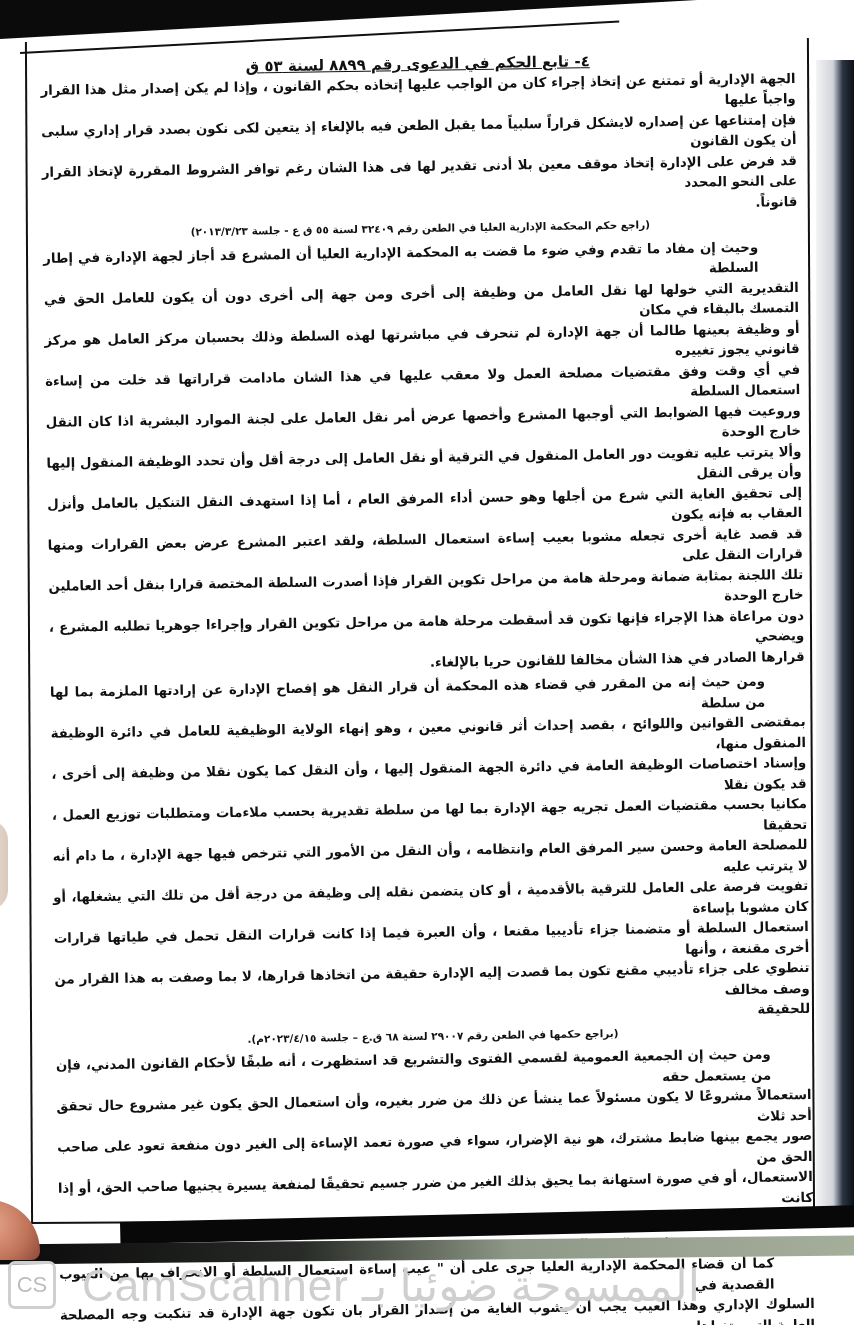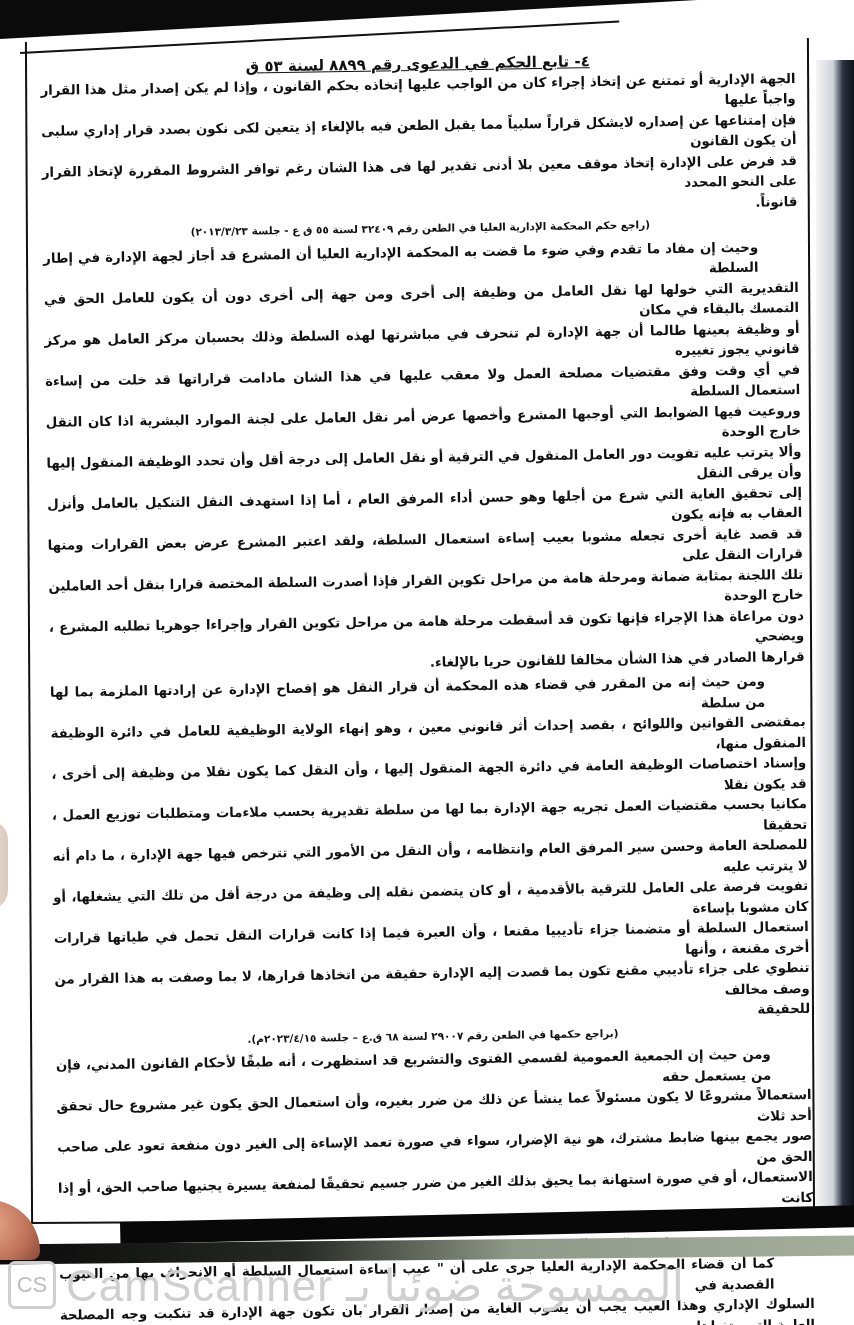--- a/index.html
+++ b/index.html
@@ -53,21 +53,21 @@
   .content p { margin: 0; }
   .header-line {
     text-align: center; text-decoration: underline; font-size: 15px; margin: 2px 0 2px;
   }
   .citation {
     font-size: 10.5px; font-weight: bold; text-align: center; margin: 6px 0 2px;
   }
   .indent { padding-right: 40px; }
   .watermark {
     position: absolute; left: 8px; top: 1253px; width: 840px; height: 64px;
-    display: flex; align-items: center; gap: 10px; color: #c8c8c8;
+    display: flex; align-items: center; gap: 26px; color: #c8c8c8;
   }
   .cs-logo {
     width: 42px; height: 42px; border: 3px solid #cfcfcf; border-radius: 7px;
     display: flex; align-items: center; justify-content: center;
     font-family: "Liberation Sans", sans-serif; font-size: 22px; color: #bdbdbd;
   }
   .wm-text {
     font-family: "Liberation Sans", sans-serif; font-size: 44px; letter-spacing: 1px;
     white-space: nowrap; color: #cfcfcf;
   }

